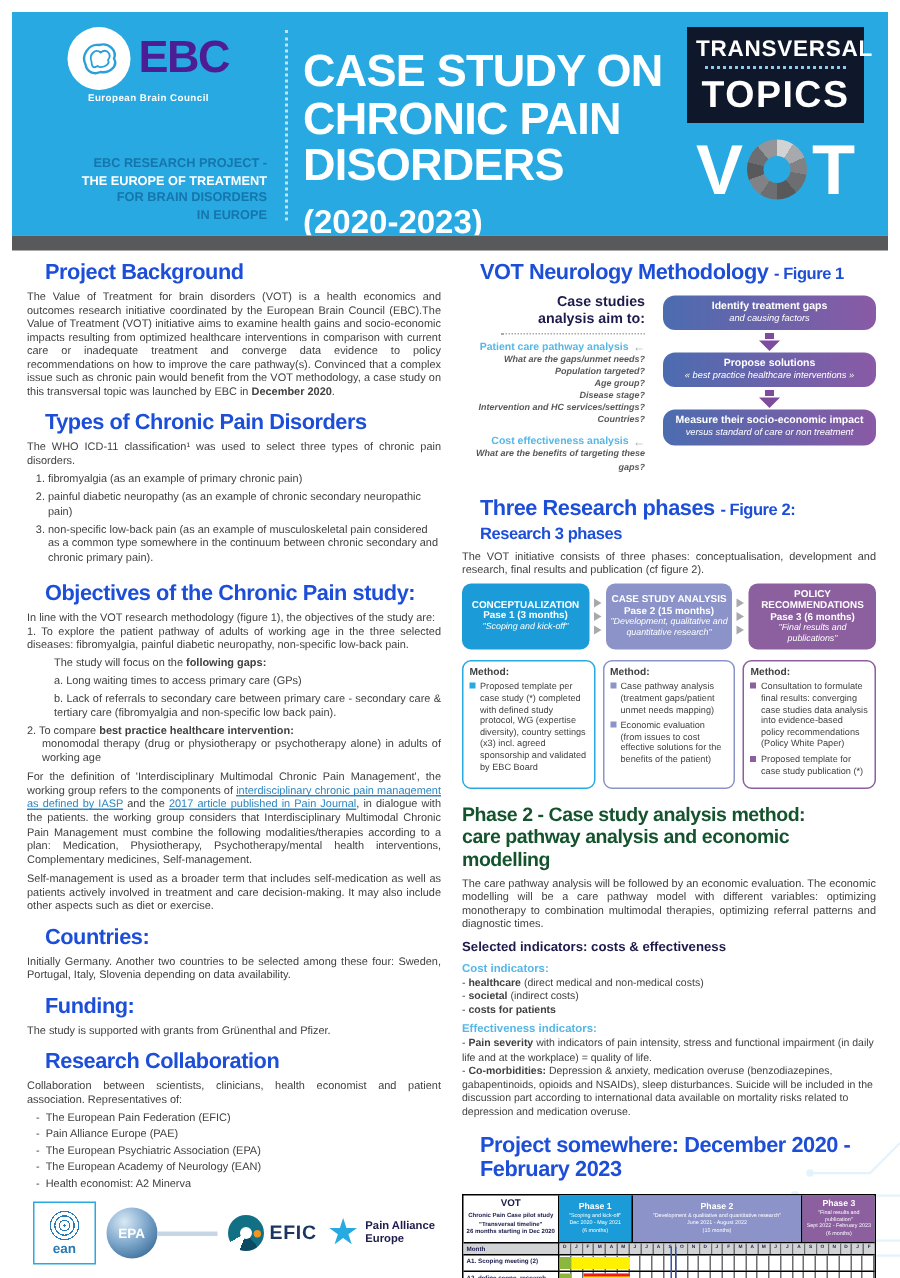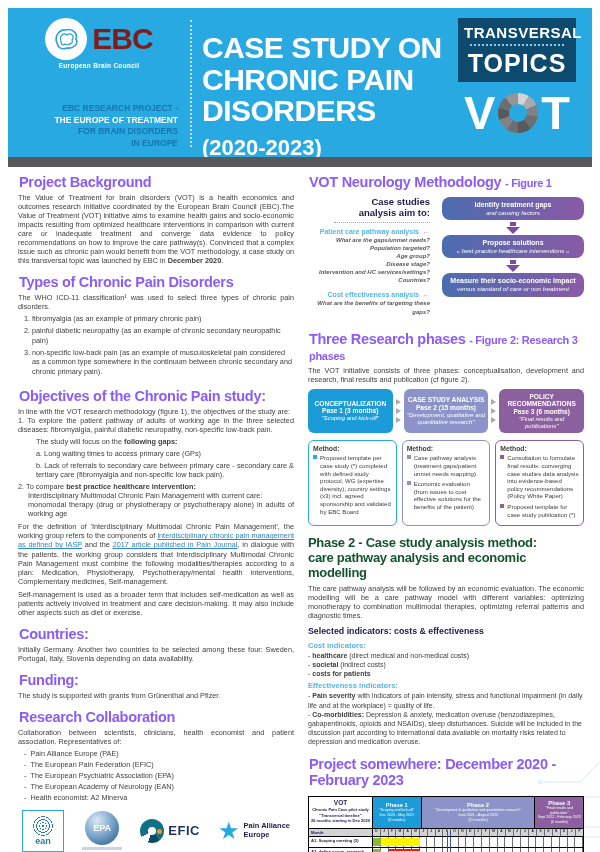--- a/index.html
+++ b/index.html
@@ -4,63 +4,63 @@
 <style>
   html,body{margin:0;padding:0;background:#fff;}
   .page{position:relative;width:600px;height:852px;margin:0 auto;background:#fff;overflow:hidden;
         font-family:"Liberation Sans",sans-serif;color:#414042;}
   
   .header{position:absolute;left:8px;top:8px;right:8px;height:149px;background:#29A9E1;
           display:flex;padding:10px 12px 8px 12px;box-sizing:border-box;}
   .h-left{width:158px;display:flex;flex-direction:column;justify-content:space-between;}
   .logo-row{display:flex;align-items:center;gap:5px;justify-content:center;}
   .logo-circle{width:42px;height:42px;border-radius:50%;background:#fff;display:flex;align-items:center;justify-content:center;flex:none;}
-  .logo-abbr{color:#7f1d1d;font-size:30px;font-weight:800;letter-spacing:-1px;line-height:1;}
+  .logo-abbr{color:#4c1d95;font-size:30px;font-weight:800;letter-spacing:-1px;line-height:1;}
   .logo-caption{color:#fff;font-size:6.5px;font-weight:700;text-align:center;margin-top:2px;letter-spacing:.3px;}
   .project-lines{text-align:right;font-weight:800;font-size:8.5px;line-height:1.35;color:#1576AD;}
   .project-lines .pl-white{color:#fff;}
   .h-divider{border-left:2px dotted #BFE3F5;margin:2px 10px 2px 12px;}
   .h-title{flex:1;padding-top:14px;}
   .title-line{color:#fff;font-weight:800;font-size:30px;line-height:1.05;letter-spacing:-.5px;}
   .subtitle{color:#fff;font-weight:700;font-size:22px;margin-top:8px;}
   .h-right{width:126px;display:flex;flex-direction:column;align-items:center;}
-  .topics-box{background:#0c4a6e;width:118px;box-sizing:border-box;padding:6px 6px 4px;text-align:center;}
+  .topics-box{background:#0f172a;width:118px;box-sizing:border-box;padding:6px 6px 4px;text-align:center;}
   .badge1{color:#fff;font-weight:800;font-size:15px;letter-spacing:.5px;}
   .badge-dots{border-bottom:2px dotted #8FC8E8;margin:3px 6px;}
   .badge2{color:#fff;font-weight:800;font-size:25px;letter-spacing:1px;}
   .vot-row{display:flex;align-items:center;gap:3px;margin-top:7px;}
   .vot-letter{color:#fff;font-size:47px;font-weight:800;line-height:1;}
   .vot-o{width:40px;height:40px;border-radius:50%;position:relative;flex:none;
          background:conic-gradient(#d1d3d4 0 32deg,#a7a9ac 32deg 66deg,#808285 66deg 100deg,#6d6e71 100deg 140deg,#58595b 140deg 180deg,#6d6e71 180deg 214deg,#808285 214deg 250deg,#58595b 250deg 284deg,#6d6e71 284deg 320deg,#939598 320deg 360deg);}
   .vot-o-hole{position:absolute;left:11px;top:11px;width:18px;height:18px;border-radius:50%;background:#29A9E1;}
   .gray-band{position:absolute;left:8px;top:157px;right:8px;height:10px;background:#58595B;}
   
   .body{position:absolute;left:18px;top:174px;width:566px;height:670px;display:flex;gap:14px;}
   .col-left{width:276px;display:flex;flex-direction:column;}
   .col-right{flex:1;display:flex;flex-direction:column;}
-  .h1{font-weight:800;color:#8b5cf6;font-size:14.5px;letter-spacing:-.3px;margin:9px 1px 3px;}
+  .h1{font-weight:800;color:#1d4ed8;font-size:14.5px;letter-spacing:-.3px;margin:9px 12px 3px;}
   .h1 .figlabel{font-size:11px;}
   .h1:first-child{margin-top:0;}
   .txt{font-size:7.3px;line-height:1.24;text-align:justify;color:#414042;}
   .b{font-weight:800;}
   a.lnk{color:#2E86C1;text-decoration:underline;}
   ol.types{margin:3px 0 0 2px;padding-left:12px;font-size:7.3px;line-height:1.3;}
   ol.types li{margin-bottom:2.5px;}
   .indent1{margin-left:18px;margin-top:3px;}
   .indent2{margin-left:10px;}
   ul.collab{list-style:none;margin:3px 0 0 6px;padding:0;font-size:7.3px;line-height:1.5;}
   ul.collab li::before{content:"-";margin-right:4px;color:#414042;}
   
   .logos-row{display:flex;align-items:center;justify-content:space-between;margin-top:auto;padding:6px 4px 8px 4px;}
   .logo-item{display:flex;align-items:center;gap:4px;}
   .ean-box{width:40px;height:40px;border:1px solid #29A9E1;display:flex;flex-direction:column;align-items:center;justify-content:center;}
   .ean-rings{width:22px;height:22px;border-radius:50%;
      background:repeating-radial-gradient(circle at 50% 50%, #2a7ab5 0 0.8px, transparent 0.8px 3px);}
   .ean-text{color:#2a7ab5;font-size:9px;font-weight:700;line-height:1;}
-  .epa-wrap{display:flex;flex-direction:column;align-items:center;}
+  .epa-wrap{display:flex;flex-direction:row;align-items:center;}
   .epa-globe{width:34px;height:34px;border-radius:50%;display:flex;align-items:center;justify-content:center;
      background:radial-gradient(circle at 35% 28%, #d9e9f5, #7fa8cc 45%, #275d8c 95%);}
   .epa-text{color:#fff;font-size:9px;font-weight:800;}
   .epa-caption{width:40px;height:3px;background:#c7d6e4;margin-top:2px;}
   .efic-swirl{width:24px;height:24px;border-radius:50%;position:relative;flex:none;
      background:conic-gradient(#127084 0 140deg,#0c4b62 140deg 200deg,transparent 200deg 240deg,#127084 240deg 360deg);}
   .efic-swirl::after{content:"";position:absolute;left:8px;top:8px;width:8px;height:8px;border-radius:50%;background:#fff;}
   .efic-dot{position:absolute;right:2px;top:10px;width:5px;height:5px;border-radius:50%;background:#F7941D;}
   .efic-text{color:#1B355E;font-size:13px;font-weight:800;letter-spacing:.5px;}
   .pae-star{color:#27AAE1;font-size:24px;line-height:1;}
@@ -197,36 +197,35 @@
         <li>non-specific low-back pain (as an example of musculoskeletal pain considered as a common type somewhere in the continuum between chronic secondary and chronic primary pain).</li>
       </ol>
 
       <div class="h1">Objectives of the Chronic Pain study:</div>
       <div class="txt">In line with the VOT research methodology (figure 1), the objectives of the study are:</div>
       <div class="txt">1. To explore the patient pathway of adults of working age in the three selected diseases: fibromyalgia, painful diabetic neuropathy, non-specific low-back pain.</div>
       <div class="txt indent1"><span>The study will focus on the </span><span class="b">following gaps:</span></div>
       <div class="txt indent1">a. Long waiting times to access primary care (GPs)</div>
       <div class="txt indent1">b. Lack of referrals to secondary care between primary care - secondary care &amp; tertiary care (fibromyalgia and non-specific low back pain).</div>
       <div class="txt" style="margin-top:3px"><span>2. To compare </span><span class="b">best practice healthcare intervention:</span></div>
-      <div class="txt indent2">Interdisciplinary Multimodal Chronic Pain Management with current care:</div>
       <div class="txt indent2">monomodal therapy (drug or physiotherapy or psychotherapy alone) in adults of working age</div>
       <div class="txt" style="margin-top:4px"><span>For the definition of 'Interdisciplinary Multimodal Chronic Pain Management', the working group refers to the components of </span><a class="lnk" href="#">interdisciplinary chronic pain management as defined by IASP</a><span> and the </span><a class="lnk" href="#">2017 article published in Pain Journal</a><span>, in dialogue with the patients. the working group considers that Interdisciplinary Multimodal Chronic Pain Management must combine the following modalities/therapies according to a plan: Medication, Physiotherapy, Psychotherapy/mental health interventions, Complementary medicines, Self-management.</span></div>
       <div class="txt" style="margin-top:4px">Self-management is used as a broader term that includes self-medication as well as patients actively involved in treatment and care decision-making. It may also include other aspects such as diet or exercise.</div>
 
       <div class="h1">Countries:</div>
       <div class="txt">Initially Germany. Another two countries to be selected among these four: Sweden, Portugal, Italy, Slovenia depending on data availability.</div>
 
       <div class="h1">Funding:</div>
       <div class="txt">The study is supported with grants from Grünenthal and Pfizer.</div>
 
       <div class="h1">Research Collaboration</div>
       <div class="txt">Collaboration between scientists, clinicians, health economist and patient association. Representatives of:</div>
       <ul class="collab">
+        <li>The European Pain Federation (EFIC)</li>
         <li>Pain Alliance Europe (PAE)</li>
-        <li>The European Pain Federation (EFIC)</li>
         <li>The European Psychiatric Association (EPA)</li>
         <li>The European Academy of Neurology (EAN)</li>
         <li>Health economist: A2 Minerva</li>
       </ul>
 
       <div class="logos-row">
         <div class="ean-box">
           <div class="ean-rings"></div>
           <div class="ean-text">ean</div>
         </div>

